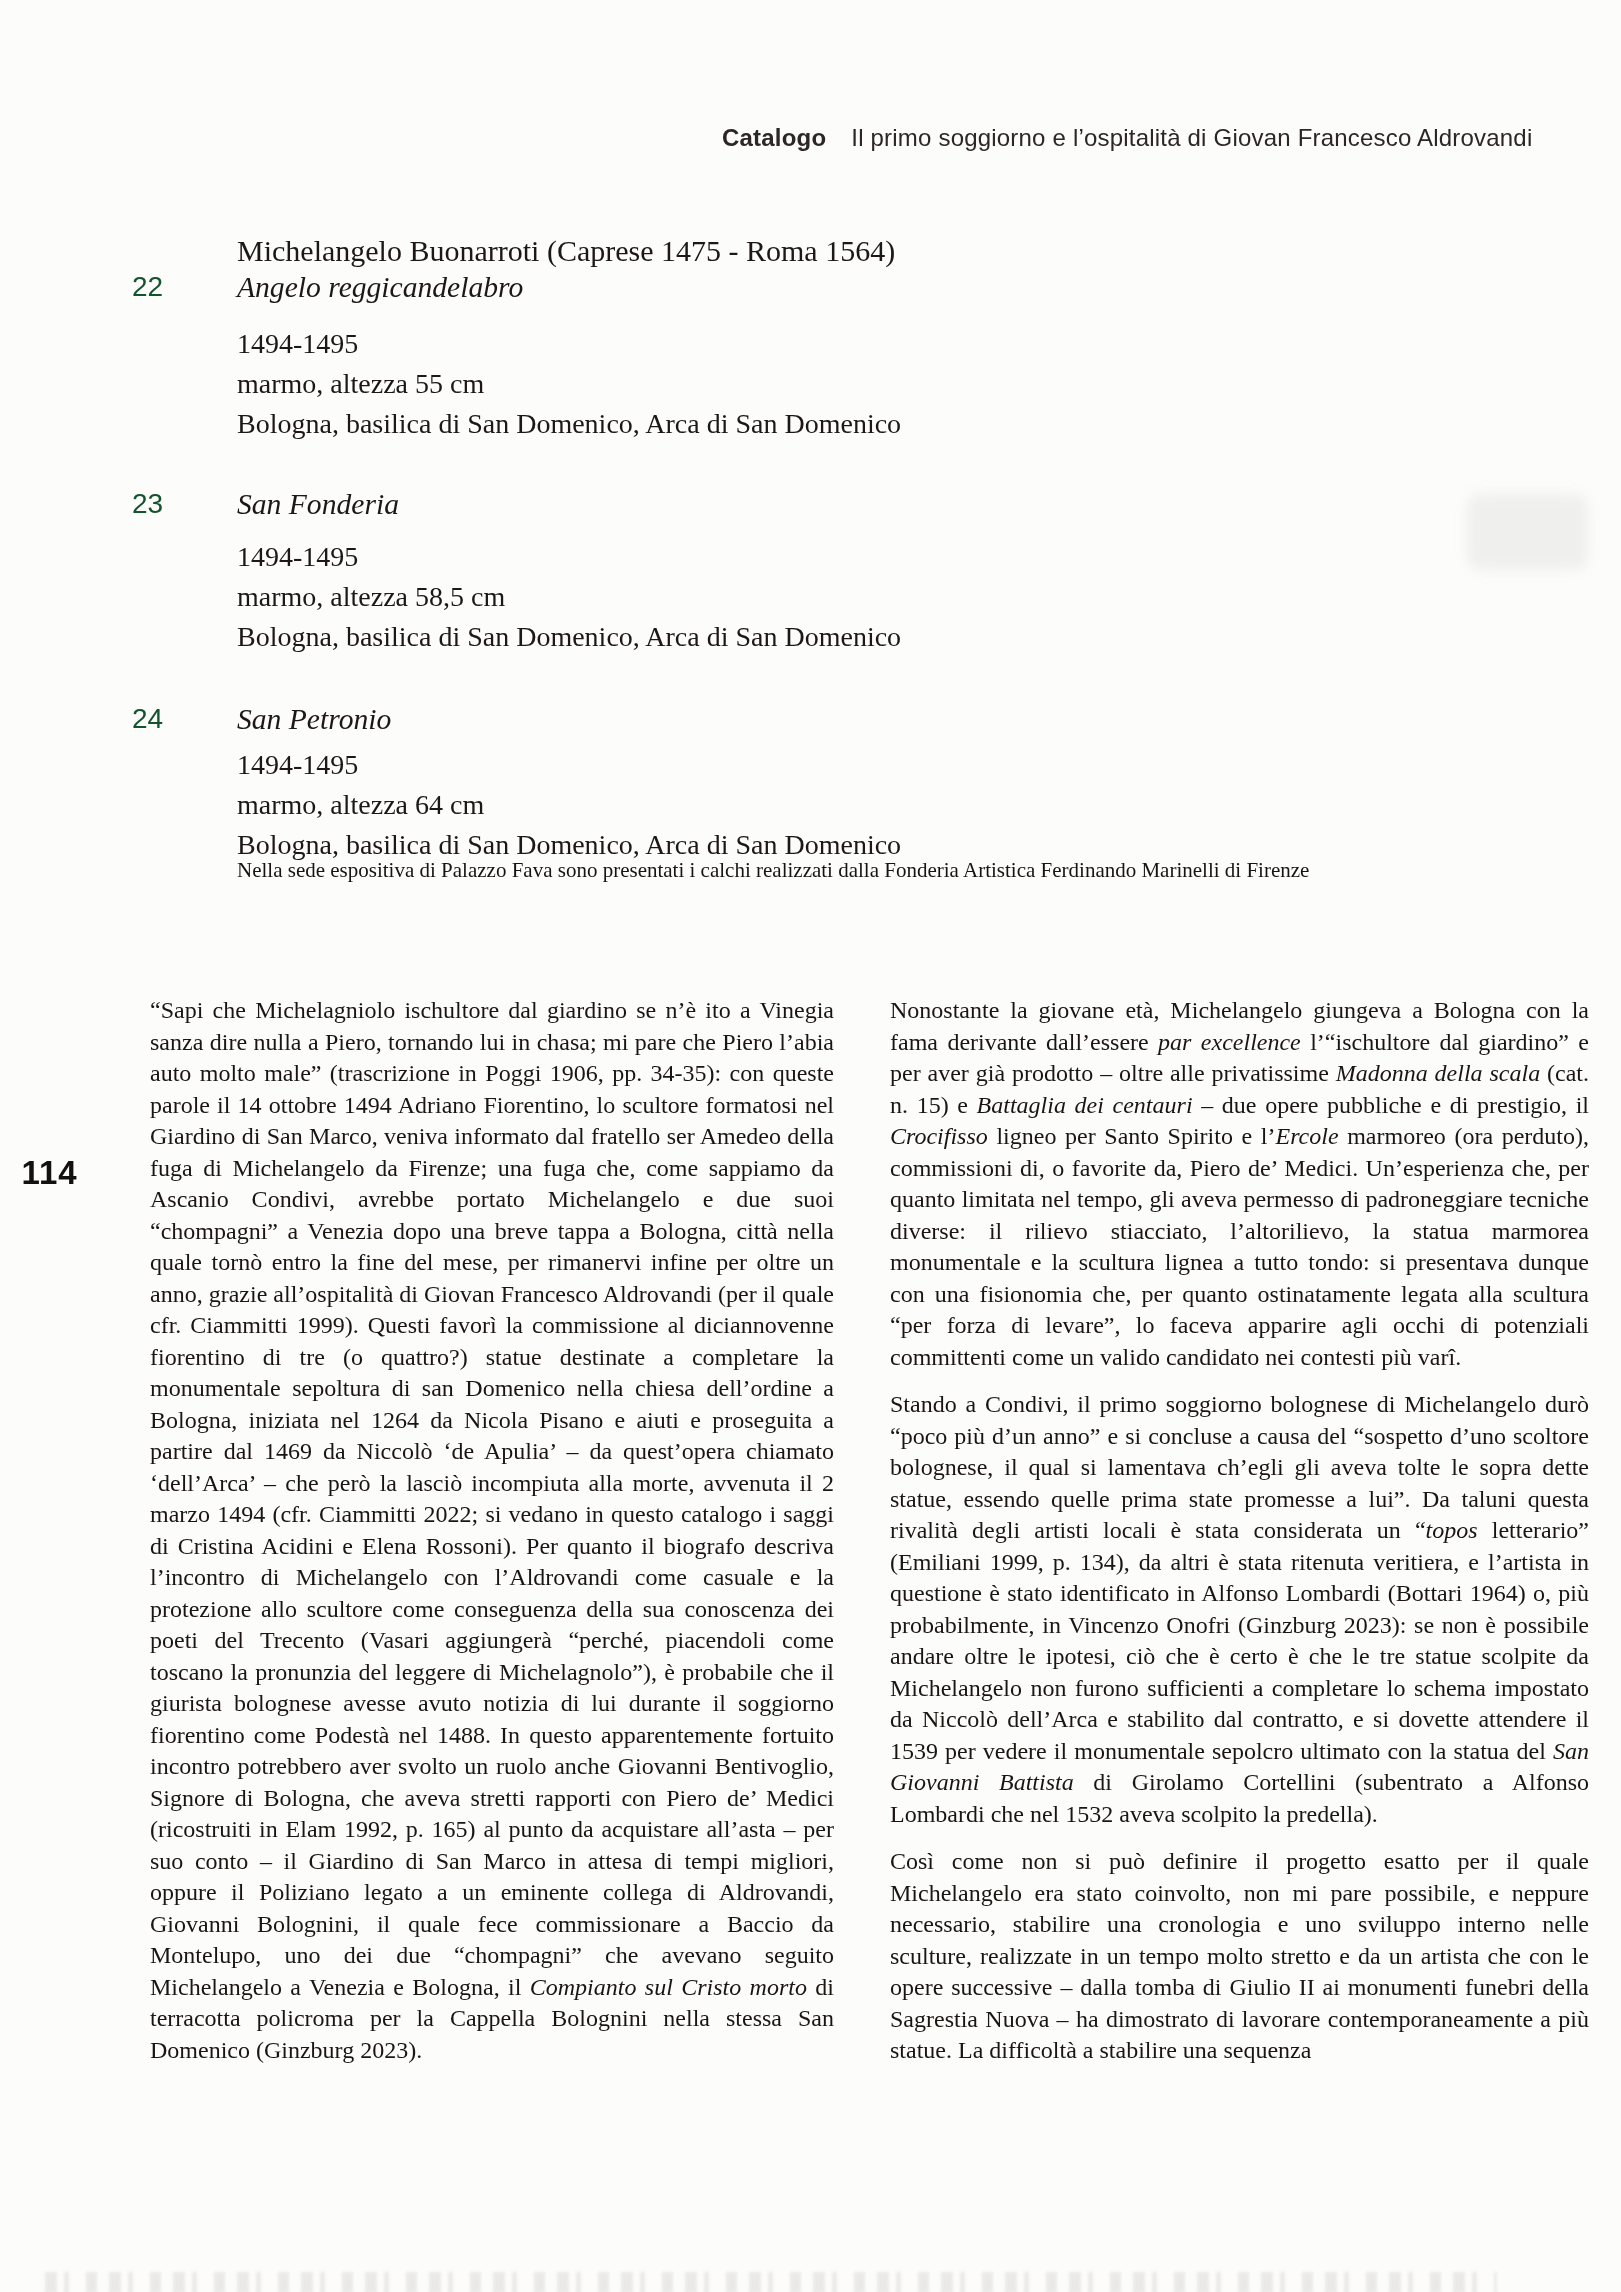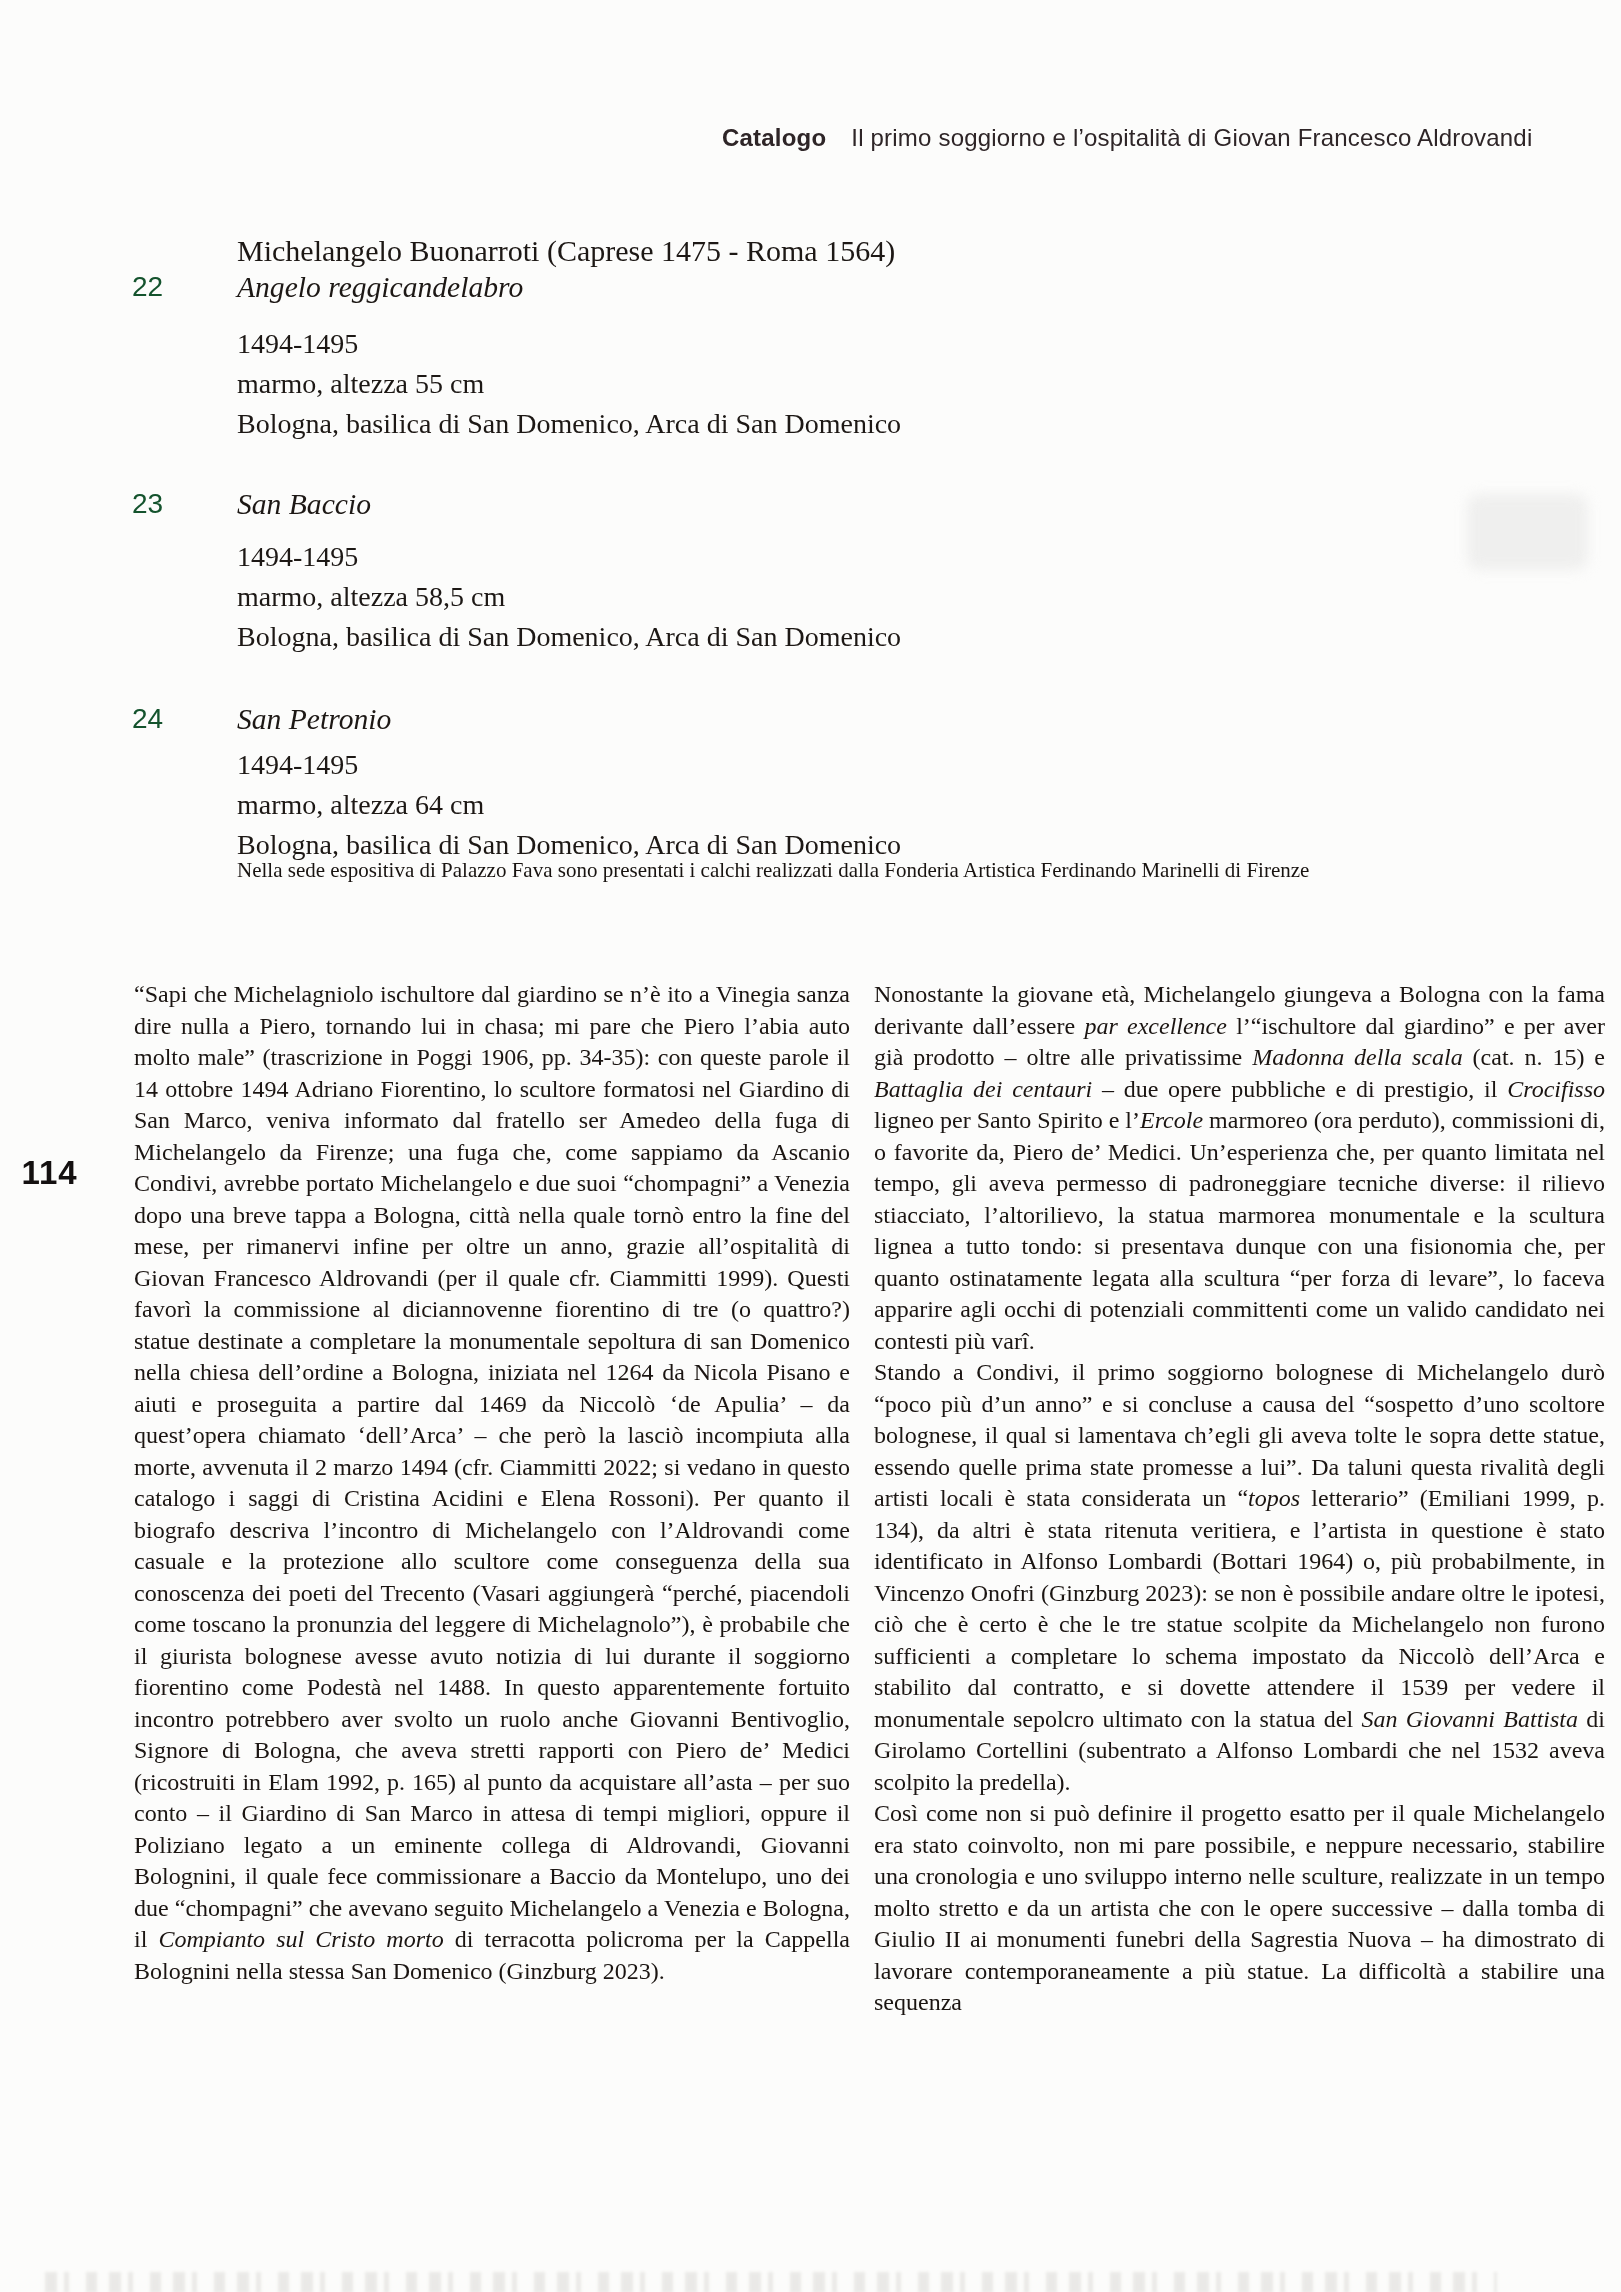--- a/index.html
+++ b/index.html
@@ -93,21 +93,21 @@
   .col {
     position: absolute;
     top: 979px;
     font-size: 24px;
     line-height: 31.5px;
     text-align: justify;
     color: #1b1512;
   }
   .col-left  { left: 134px; width: 716px; }
   .col-right { left: 874px; width: 731px; }
-  .body-para { text-align: justify; margin: 0; }
+  .body-para { text-align: justify; margin: 16px; }
   .it { font-style: italic; }
 
   
   .smudge {
     position: absolute;
     left: 1467px;
     top: 494px;
     width: 121px;
     height: 76px;
     background: #ececeb;
@@ -150,21 +150,21 @@
     <h2 class="entry-title">Angelo reggicandelabro</h2>
     <div class="entry-details">
       <div>1494-1495</div>
       <div>marmo, altezza 55 cm</div>
       <div>Bologna, basilica di San Domenico, Arca di San Domenico</div>
     </div>
   </div>
 
   <div class="entry e23">
     <span class="entry-number">23</span>
-    <h2 class="entry-title">San Baccio</h2>
+    <h2 class="entry-title">San Fonderia</h2>
     <div class="entry-details">
       <div>1494-1495</div>
       <div>marmo, altezza 58,5 cm</div>
       <div>Bologna, basilica di San Domenico, Arca di San Domenico</div>
     </div>
   </div>
 
   <div class="entry e24">
     <span class="entry-number">24</span>
     <h2 class="entry-title">San Petronio</h2>

